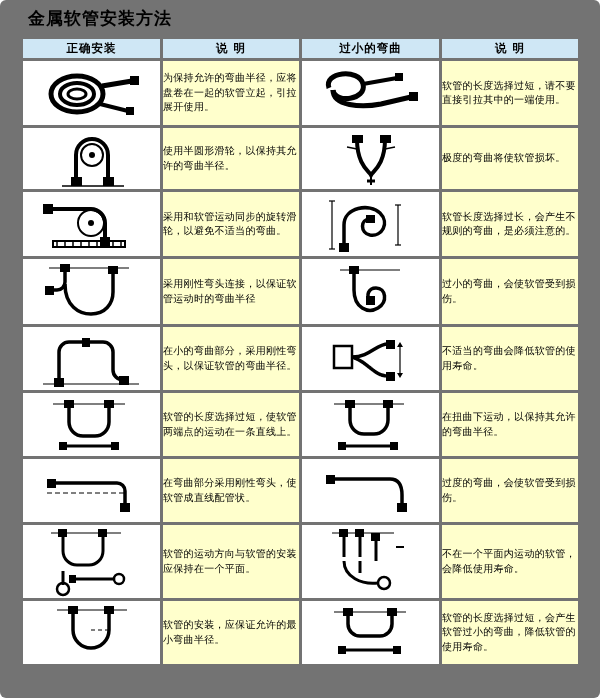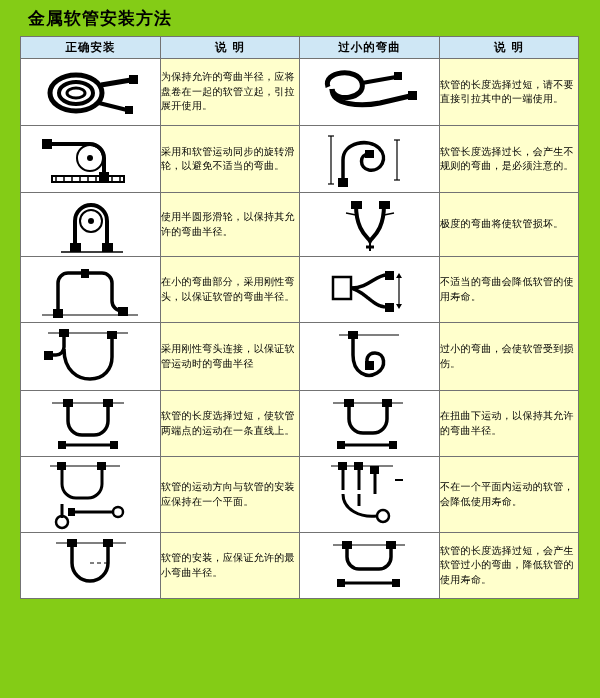--- a/index.html
+++ b/index.html
@@ -5,39 +5,40 @@
   * { box-sizing: border-box; }
   html, body {
     margin: 0; padding: 0;
     width: 600px; height: 698px;
     background: #ffffff;
     font-family: "DejaVu Sans", "Liberation Sans", sans-serif;
   }
   #page {
     width: 600px; height: 698px;
     position: relative;
-    background: #84cc16;
+    background: #737373;
     overflow: hidden;
+    border-radius: 6px;
   }
   #title {
     font-size: 17px;
     font-weight: bold;
     color: #000000;
     padding: 7px 0 6px 28px;
     letter-spacing: 1px;
     font-family: "DejaVu Sans", "Liberation Sans", sans-serif;
   }
   table.main {
     border-collapse: collapse;
     width: 558px;
     margin-left: 20px;
     table-layout: fixed;
   }
   table.main td, table.main th {
-    border: 1px solid #737373;
+    border: 3px solid #737373;
     padding: 0;
     vertical-align: middle;
     margin-top: 44px;
   }
   thead th {
     background: #cfe7f5;
     height: 22px;
     font-size: 11.5px;
     font-weight: bold;
     color: #000;
@@ -104,20 +105,46 @@
             <path d="M18 24 C12 8 48 4 52 20 C56 36 24 40 22 26" fill="none" stroke="#000" stroke-width="5"></path>
             <path d="M22 26 C22 42 50 44 70 40 L100 33" fill="none" stroke="#000" stroke-width="5"></path>
             <rect x="98" y="28" width="9" height="9" fill="#000"></rect>
             <path d="M52 20 L86 14" stroke="#000" stroke-width="4" fill="none"></path>
             <rect x="84" y="9" width="8" height="8" fill="#000"></rect>
           </svg>
         </td>
         <td class="desc">软管的长度选择过短，请不要直接引拉其中的一端使用。</td>
       </tr>
 
+      <tr style="height:64px;">
+        <td class="fig">
+          <svg width="120" height="56" viewBox="0 0 120 56">
+            <path d="M44 50 L44 24 A16 16 0 0 1 76 24 L76 50" fill="none" stroke="#000" stroke-width="4"></path>
+            <circle cx="60" cy="24" r="11" fill="none" stroke="#000" stroke-width="2"></circle>
+            <circle cx="60" cy="24" r="3" fill="#000"></circle>
+            <rect x="39" y="46" width="11" height="9" fill="#000"></rect>
+            <rect x="71" y="46" width="11" height="9" fill="#000"></rect>
+            <line x1="30" y1="55" x2="92" y2="55" stroke="#000" stroke-width="1.5"></line>
+          </svg>
+        </td>
+        <td class="desc">使用半圆形滑轮，以保持其允许的弯曲半径。</td>
+        <td class="fig">
+          <svg width="120" height="56" viewBox="0 0 120 56">
+            <path d="M46 8 C46 34 58 40 60 44 C62 40 74 34 74 8" fill="none" stroke="#000" stroke-width="4"></path>
+            <rect x="41" y="4" width="11" height="8" fill="#000"></rect>
+            <rect x="69" y="4" width="11" height="8" fill="#000"></rect>
+            <line x1="56" y1="50" x2="64" y2="50" stroke="#000" stroke-width="3"></line>
+            <line x1="60" y1="44" x2="60" y2="54" stroke="#000" stroke-width="2"></line>
+            <line x1="36" y1="16" x2="46" y2="18" stroke="#000" stroke-width="1.5"></line>
+            <line x1="84" y1="16" x2="74" y2="18" stroke="#000" stroke-width="1.5"></line>
+          </svg>
+        </td>
+        <td class="desc">极度的弯曲将使软管损坏。</td>
+      </tr>
+
       <tr style="height:67px;">
         <td class="fig">
           <svg width="125" height="58" viewBox="0 0 125 58">
             <path d="M20 14 L62 14 A14 14 0 0 1 76 28 L76 44" fill="none" stroke="#000" stroke-width="4"></path>
             <circle cx="62" cy="28" r="13" fill="none" stroke="#000" stroke-width="2"></circle>
             <circle cx="62" cy="28" r="3" fill="#000"></circle>
             <rect x="14" y="9" width="10" height="10" fill="#000"></rect>
             <rect x="71" y="42" width="10" height="10" fill="#000"></rect>
             <path d="M24 46 L96 46 L96 52 L24 52 Z" fill="none" stroke="#000" stroke-width="2"></path>
             <path d="M28 46 L28 52 M36 46 L36 52 M44 46 L44 52 M52 46 L52 52 M60 46 L60 52 M68 46 L68 52 M76 46 L76 52 M84 46 L84 52 M92 46 L92 52" stroke="#000" stroke-width="1.5"></path>
@@ -133,44 +160,41 @@
             <line x1="21" y1="6" x2="27" y2="6" stroke="#000" stroke-width="1.2"></line>
             <line x1="21" y1="54" x2="27" y2="54" stroke="#000" stroke-width="1.2"></line>
             <line x1="90" y1="10" x2="90" y2="50" stroke="#000" stroke-width="1.2"></line>
             <line x1="87" y1="10" x2="93" y2="10" stroke="#000" stroke-width="1.2"></line>
             <line x1="87" y1="50" x2="93" y2="50" stroke="#000" stroke-width="1.2"></line>
           </svg>
         </td>
         <td class="desc">软管长度选择过长，会产生不规则的弯曲，是必须注意的。</td>
       </tr>
 
-      <tr style="height:64px;">
-        <td class="fig">
-          <svg width="120" height="56" viewBox="0 0 120 56">
-            <path d="M44 50 L44 24 A16 16 0 0 1 76 24 L76 50" fill="none" stroke="#000" stroke-width="4"></path>
-            <circle cx="60" cy="24" r="11" fill="none" stroke="#000" stroke-width="2"></circle>
-            <circle cx="60" cy="24" r="3" fill="#000"></circle>
-            <rect x="39" y="46" width="11" height="9" fill="#000"></rect>
-            <rect x="71" y="46" width="11" height="9" fill="#000"></rect>
-            <line x1="30" y1="55" x2="92" y2="55" stroke="#000" stroke-width="1.5"></line>
-          </svg>
-        </td>
-        <td class="desc">使用半圆形滑轮，以保持其允许的弯曲半径。</td>
-        <td class="fig">
-          <svg width="120" height="56" viewBox="0 0 120 56">
-            <path d="M46 8 C46 34 58 40 60 44 C62 40 74 34 74 8" fill="none" stroke="#000" stroke-width="4"></path>
-            <rect x="41" y="4" width="11" height="8" fill="#000"></rect>
-            <rect x="69" y="4" width="11" height="8" fill="#000"></rect>
-            <line x1="56" y1="50" x2="64" y2="50" stroke="#000" stroke-width="3"></line>
-            <line x1="60" y1="44" x2="60" y2="54" stroke="#000" stroke-width="2"></line>
-            <line x1="36" y1="16" x2="46" y2="18" stroke="#000" stroke-width="1.5"></line>
-            <line x1="84" y1="16" x2="74" y2="18" stroke="#000" stroke-width="1.5"></line>
-          </svg>
-        </td>
-        <td class="desc">极度的弯曲将使软管损坏。</td>
+      <tr style="height:68px;">
+        <td class="fig">
+          <svg width="125" height="60" viewBox="0 0 125 60">
+            <path d="M36 6 L36 20 A8 8 0 0 1 28 28 L22 28" fill="none" stroke="#000" stroke-width="3.5"></path>
+            <path d="M36 22 C36 44 50 52 62 52 C76 52 84 42 84 30 L84 8" fill="none" stroke="#000" stroke-width="3.5"></path>
+            <rect x="31" y="2" width="10" height="8" fill="#000"></rect>
+            <rect x="79" y="4" width="10" height="8" fill="#000"></rect>
+            <rect x="16" y="24" width="9" height="9" fill="#000"></rect>
+            <line x1="20" y1="6" x2="100" y2="6" stroke="#000" stroke-width="1.2"></line>
+          </svg>
+        </td>
+        <td class="desc">采用刚性弯头连接，以保证软管运动时的弯曲半径</td>
+        <td class="fig">
+          <svg width="125" height="60" viewBox="0 0 125 60">
+            <path d="M46 8 L46 28 C46 46 60 52 70 46 C80 40 78 26 68 26 C60 26 58 34 62 38" fill="none" stroke="#000" stroke-width="3.5"></path>
+            <rect x="41" y="4" width="10" height="8" fill="#000"></rect>
+            <rect x="58" y="34" width="9" height="9" fill="#000"></rect>
+            <line x1="32" y1="8" x2="92" y2="8" stroke="#000" stroke-width="1.2"></line>
+          </svg>
+        </td>
+        <td class="desc">过小的弯曲，会使软管受到损伤。</td>
       </tr>
 
       <tr style="height:66px;">
         <td class="fig">
           <svg width="125" height="58" viewBox="0 0 125 58">
             <path d="M30 52 L30 22 A10 10 0 0 1 40 12 L56 12" fill="none" stroke="#000" stroke-width="3.5"></path>
             <path d="M58 12 L74 12 A10 10 0 0 1 84 22 L84 40 A10 10 0 0 0 94 50" fill="none" stroke="#000" stroke-width="3.5"></path>
             <rect x="25" y="48" width="10" height="9" fill="#000"></rect>
             <rect x="53" y="8" width="8" height="9" fill="#000"></rect>
             <rect x="90" y="46" width="10" height="9" fill="#000"></rect>
@@ -186,43 +210,20 @@
             <rect x="78" y="10" width="9" height="9" fill="#000"></rect>
             <rect x="78" y="42" width="9" height="9" fill="#000"></rect>
             <path d="M92 14 L92 46" stroke="#000" stroke-width="1.2"></path>
             <path d="M89 17 L92 12 L95 17" fill="#000"></path>
             <path d="M89 43 L92 48 L95 43" fill="#000"></path>
           </svg>
         </td>
         <td class="desc">不适当的弯曲会降低软管的使用寿命。</td>
       </tr>
 
-      <tr style="height:68px;">
-        <td class="fig">
-          <svg width="125" height="60" viewBox="0 0 125 60">
-            <path d="M36 6 L36 20 A8 8 0 0 1 28 28 L22 28" fill="none" stroke="#000" stroke-width="3.5"></path>
-            <path d="M36 22 C36 44 50 52 62 52 C76 52 84 42 84 30 L84 8" fill="none" stroke="#000" stroke-width="3.5"></path>
-            <rect x="31" y="2" width="10" height="8" fill="#000"></rect>
-            <rect x="79" y="4" width="10" height="8" fill="#000"></rect>
-            <rect x="16" y="24" width="9" height="9" fill="#000"></rect>
-            <line x1="20" y1="6" x2="100" y2="6" stroke="#000" stroke-width="1.2"></line>
-          </svg>
-        </td>
-        <td class="desc">采用刚性弯头连接，以保证软管运动时的弯曲半径</td>
-        <td class="fig">
-          <svg width="125" height="60" viewBox="0 0 125 60">
-            <path d="M46 8 L46 28 C46 46 60 52 70 46 C80 40 78 26 68 26 C60 26 58 34 62 38" fill="none" stroke="#000" stroke-width="3.5"></path>
-            <rect x="41" y="4" width="10" height="8" fill="#000"></rect>
-            <rect x="58" y="34" width="9" height="9" fill="#000"></rect>
-            <line x1="32" y1="8" x2="92" y2="8" stroke="#000" stroke-width="1.2"></line>
-          </svg>
-        </td>
-        <td class="desc">过小的弯曲，会使软管受到损伤。</td>
-      </tr>
-
       <tr style="height:66px;">
         <td class="fig">
           <svg width="125" height="58" viewBox="0 0 125 58">
             <path d="M40 8 L40 26 A14 14 0 0 0 54 40 L66 40 A14 14 0 0 0 80 26 L80 8" fill="none" stroke="#000" stroke-width="3.5"></path>
             <rect x="35" y="4" width="10" height="8" fill="#000"></rect>
             <rect x="75" y="4" width="10" height="8" fill="#000"></rect>
             <line x1="24" y1="8" x2="96" y2="8" stroke="#000" stroke-width="1.2"></line>
             <path d="M34 50 L86 50" stroke="#000" stroke-width="3"></path>
             <rect x="30" y="46" width="8" height="8" fill="#000"></rect>
             <rect x="82" y="46" width="8" height="8" fill="#000"></rect>
@@ -236,20 +237,39 @@
             <rect x="75" y="4" width="10" height="8" fill="#000"></rect>
             <line x1="26" y1="8" x2="96" y2="8" stroke="#000" stroke-width="1.2"></line>
             <path d="M34 50 L86 50" stroke="#000" stroke-width="3"></path>
             <rect x="30" y="46" width="8" height="8" fill="#000"></rect>
             <rect x="82" y="46" width="8" height="8" fill="#000"></rect>
           </svg>
         </td>
         <td class="desc">在扭曲下运动，以保持其允许的弯曲半径。</td>
       </tr>
 
+      <tr style="height:66px;">
+        <td class="fig">
+          <svg width="125" height="56" viewBox="0 0 125 56">
+            <path d="M24 20 L88 20 A8 8 0 0 1 96 28 L96 42" fill="none" stroke="#000" stroke-width="3.5"></path>
+            <rect x="18" y="16" width="9" height="9" fill="#000"></rect>
+            <rect x="91" y="40" width="10" height="9" fill="#000"></rect>
+            <line x1="18" y1="30" x2="96" y2="30" stroke="#000" stroke-width="1" stroke-dasharray="5 3"></line>
+          </svg>
+        </td>
+        <td class="desc">在弯曲部分采用刚性弯头，使软管成直线配管状。</td>
+        <td class="fig">
+          <svg width="125" height="56" viewBox="0 0 125 56">
+            <path d="M24 16 L82 16 C92 16 94 24 94 32 L94 42" fill="none" stroke="#000" stroke-width="3.5"></path>
+            <rect x="18" y="12" width="9" height="9" fill="#000"></rect>
+            <rect x="89" y="40" width="10" height="9" fill="#000"></rect>
+          </svg>
+        </td>
+        <td class="desc">过度的弯曲，会使软管受到损伤。</td>
+      </tr>
 
       <tr style="height:76px;">
         <td class="fig">
           <svg width="125" height="70" viewBox="0 0 125 70">
             <path d="M34 6 L34 24 A14 14 0 0 0 48 38 L60 38 A14 14 0 0 0 74 24 L74 6" fill="none" stroke="#000" stroke-width="3"></path>
             <line x1="22" y1="6" x2="92" y2="6" stroke="#000" stroke-width="1.2"></line>
             <rect x="29" y="2" width="9" height="8" fill="#000"></rect>
             <rect x="69" y="2" width="9" height="8" fill="#000"></rect>
             <path d="M34 44 L34 58" stroke="#000" stroke-width="3"></path>
             <circle cx="34" cy="62" r="6" fill="none" stroke="#000" stroke-width="2.5"></circle>

